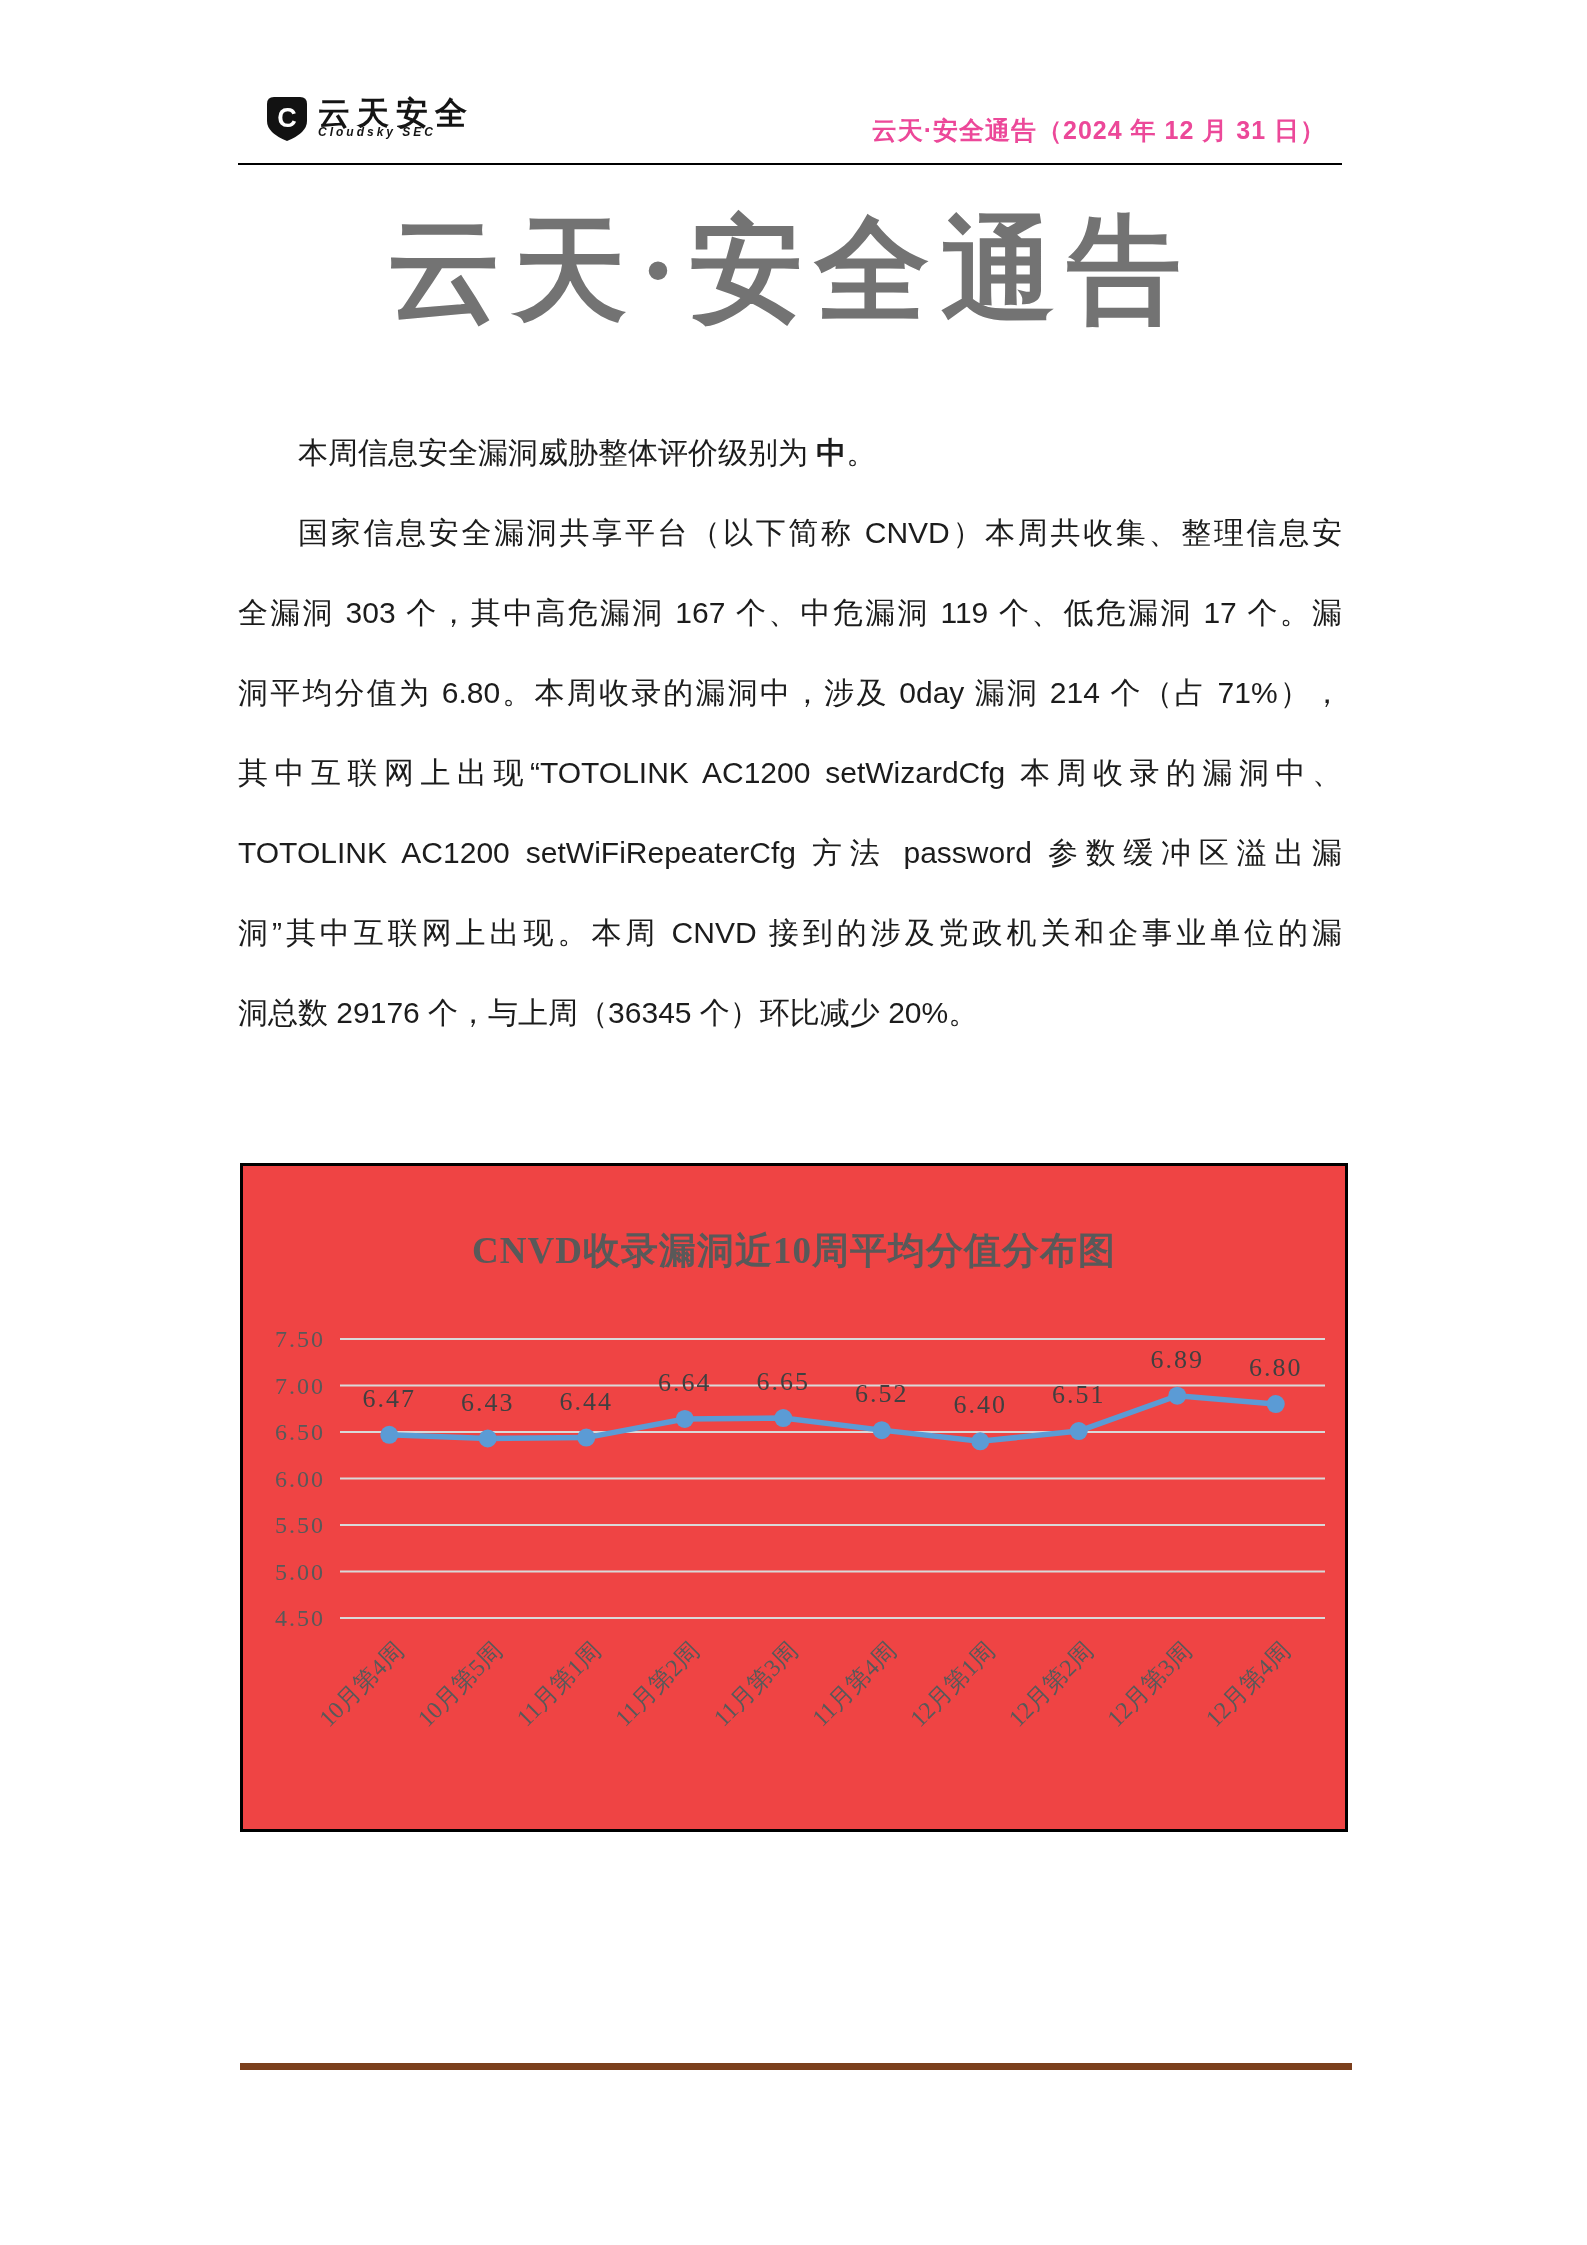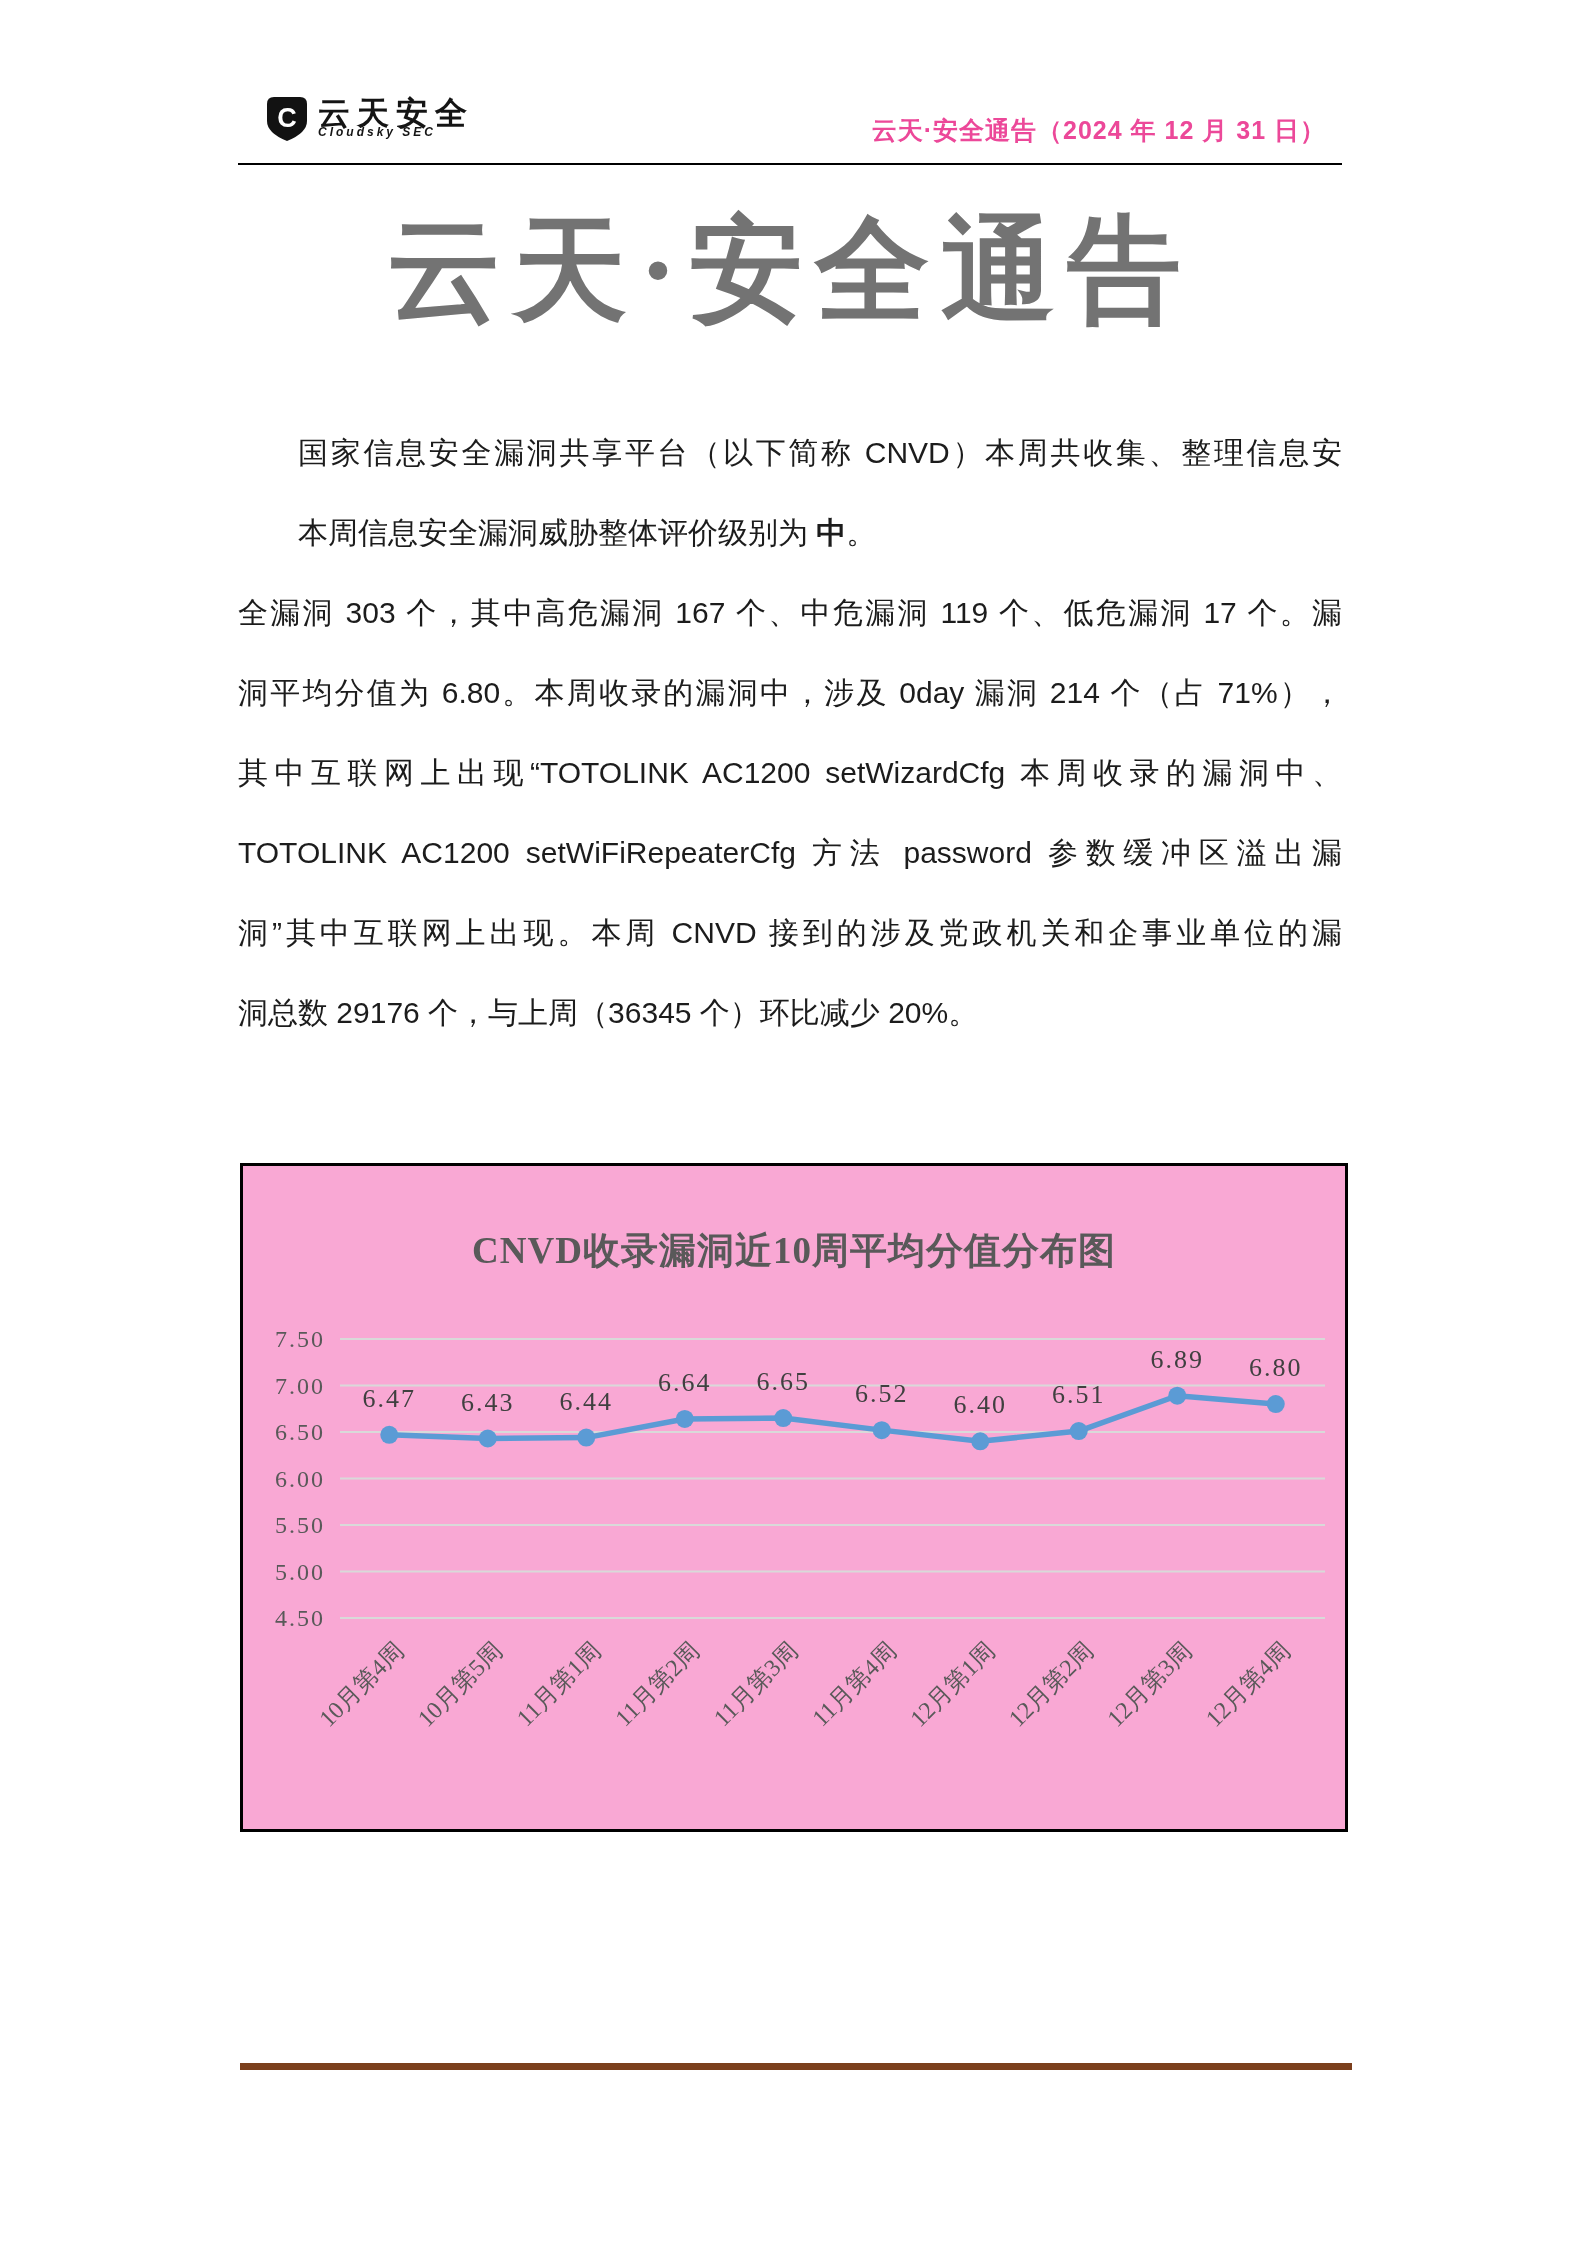--- a/index.html
+++ b/index.html
@@ -25,21 +25,21 @@
   }
   
   .body-text { position:absolute; left:238px; top:413px; width:1104px; }
   .line { height:80px; line-height:80px; font-size:30px; color:#1c1c1c; white-space:nowrap; }
   .line.stretch { white-space:normal; text-align:justify; text-align-last:justify; }
   .line.indent { text-indent:60px; }
   .line strong { font-weight:700; }
   
   .chart-frame {
     position:absolute; left:240px; top:1163px; width:1108px; height:669px;
-    border:3px solid #000; background:#f9a8d4;
+    border:3px solid #000; background:#ef4444;
   }
   .chart-frame svg { display:block; width:1102px; height:663px; }
   
   .footer-rule { position:absolute; left:240px; top:2063px; width:1112px; height:7px; background:#7B3F1D; }
 </style>
 </head>
 <body>
 
 <div class="page">
 
@@ -52,22 +52,22 @@
       <div class="brand-name">云天安全</div>
       <div class="brand-sub">Cloudsky SEC</div>
     </div>
   </div>
   <div class="doc-ref">云天·安全通告（2024 年 12 月 31 日）</div>
   <div class="header-rule"></div>
 
   <h1 class="doc-title" style="color: #737373;">云天·安全通告</h1>
 
   <section class="body-text">
+    <p class="line indent"><span>本周信息安全漏洞威胁整体评价级别为 </span><strong>中</strong><span>。</span></p>
     <p class="line indent stretch">国家信息安全漏洞共享平台（以下简称 CNVD）本周共收集、整理信息安</p>
-    <p class="line indent"><span>本周信息安全漏洞威胁整体评价级别为 </span><strong>中</strong><span>。</span></p>
     <p class="line stretch">全漏洞 303 个，其中高危漏洞 167 个、中危漏洞 119 个、低危漏洞 17 个。漏</p>
     <p class="line stretch">洞平均分值为 6.80。本周收录的漏洞中，涉及 0day 漏洞 214 个（占 71%），</p>
     <p class="line stretch">其中互联网上出现“TOTOLINK AC1200 setWizardCfg 本周收录的漏洞中、</p>
     <p class="line stretch">TOTOLINK AC1200 setWiFiRepeaterCfg 方法 password 参数缓冲区溢出漏</p>
     <p class="line stretch">洞”其中互联网上出现。本周 CNVD 接到的涉及党政机关和企事业单位的漏</p>
     <p class="line">洞总数 29176 个，与上周（36345 个）环比减少 20%。</p>
   </section>
 
   <figure class="chart-frame">
     <svg id="chart" viewBox="0 0 1102 663">

